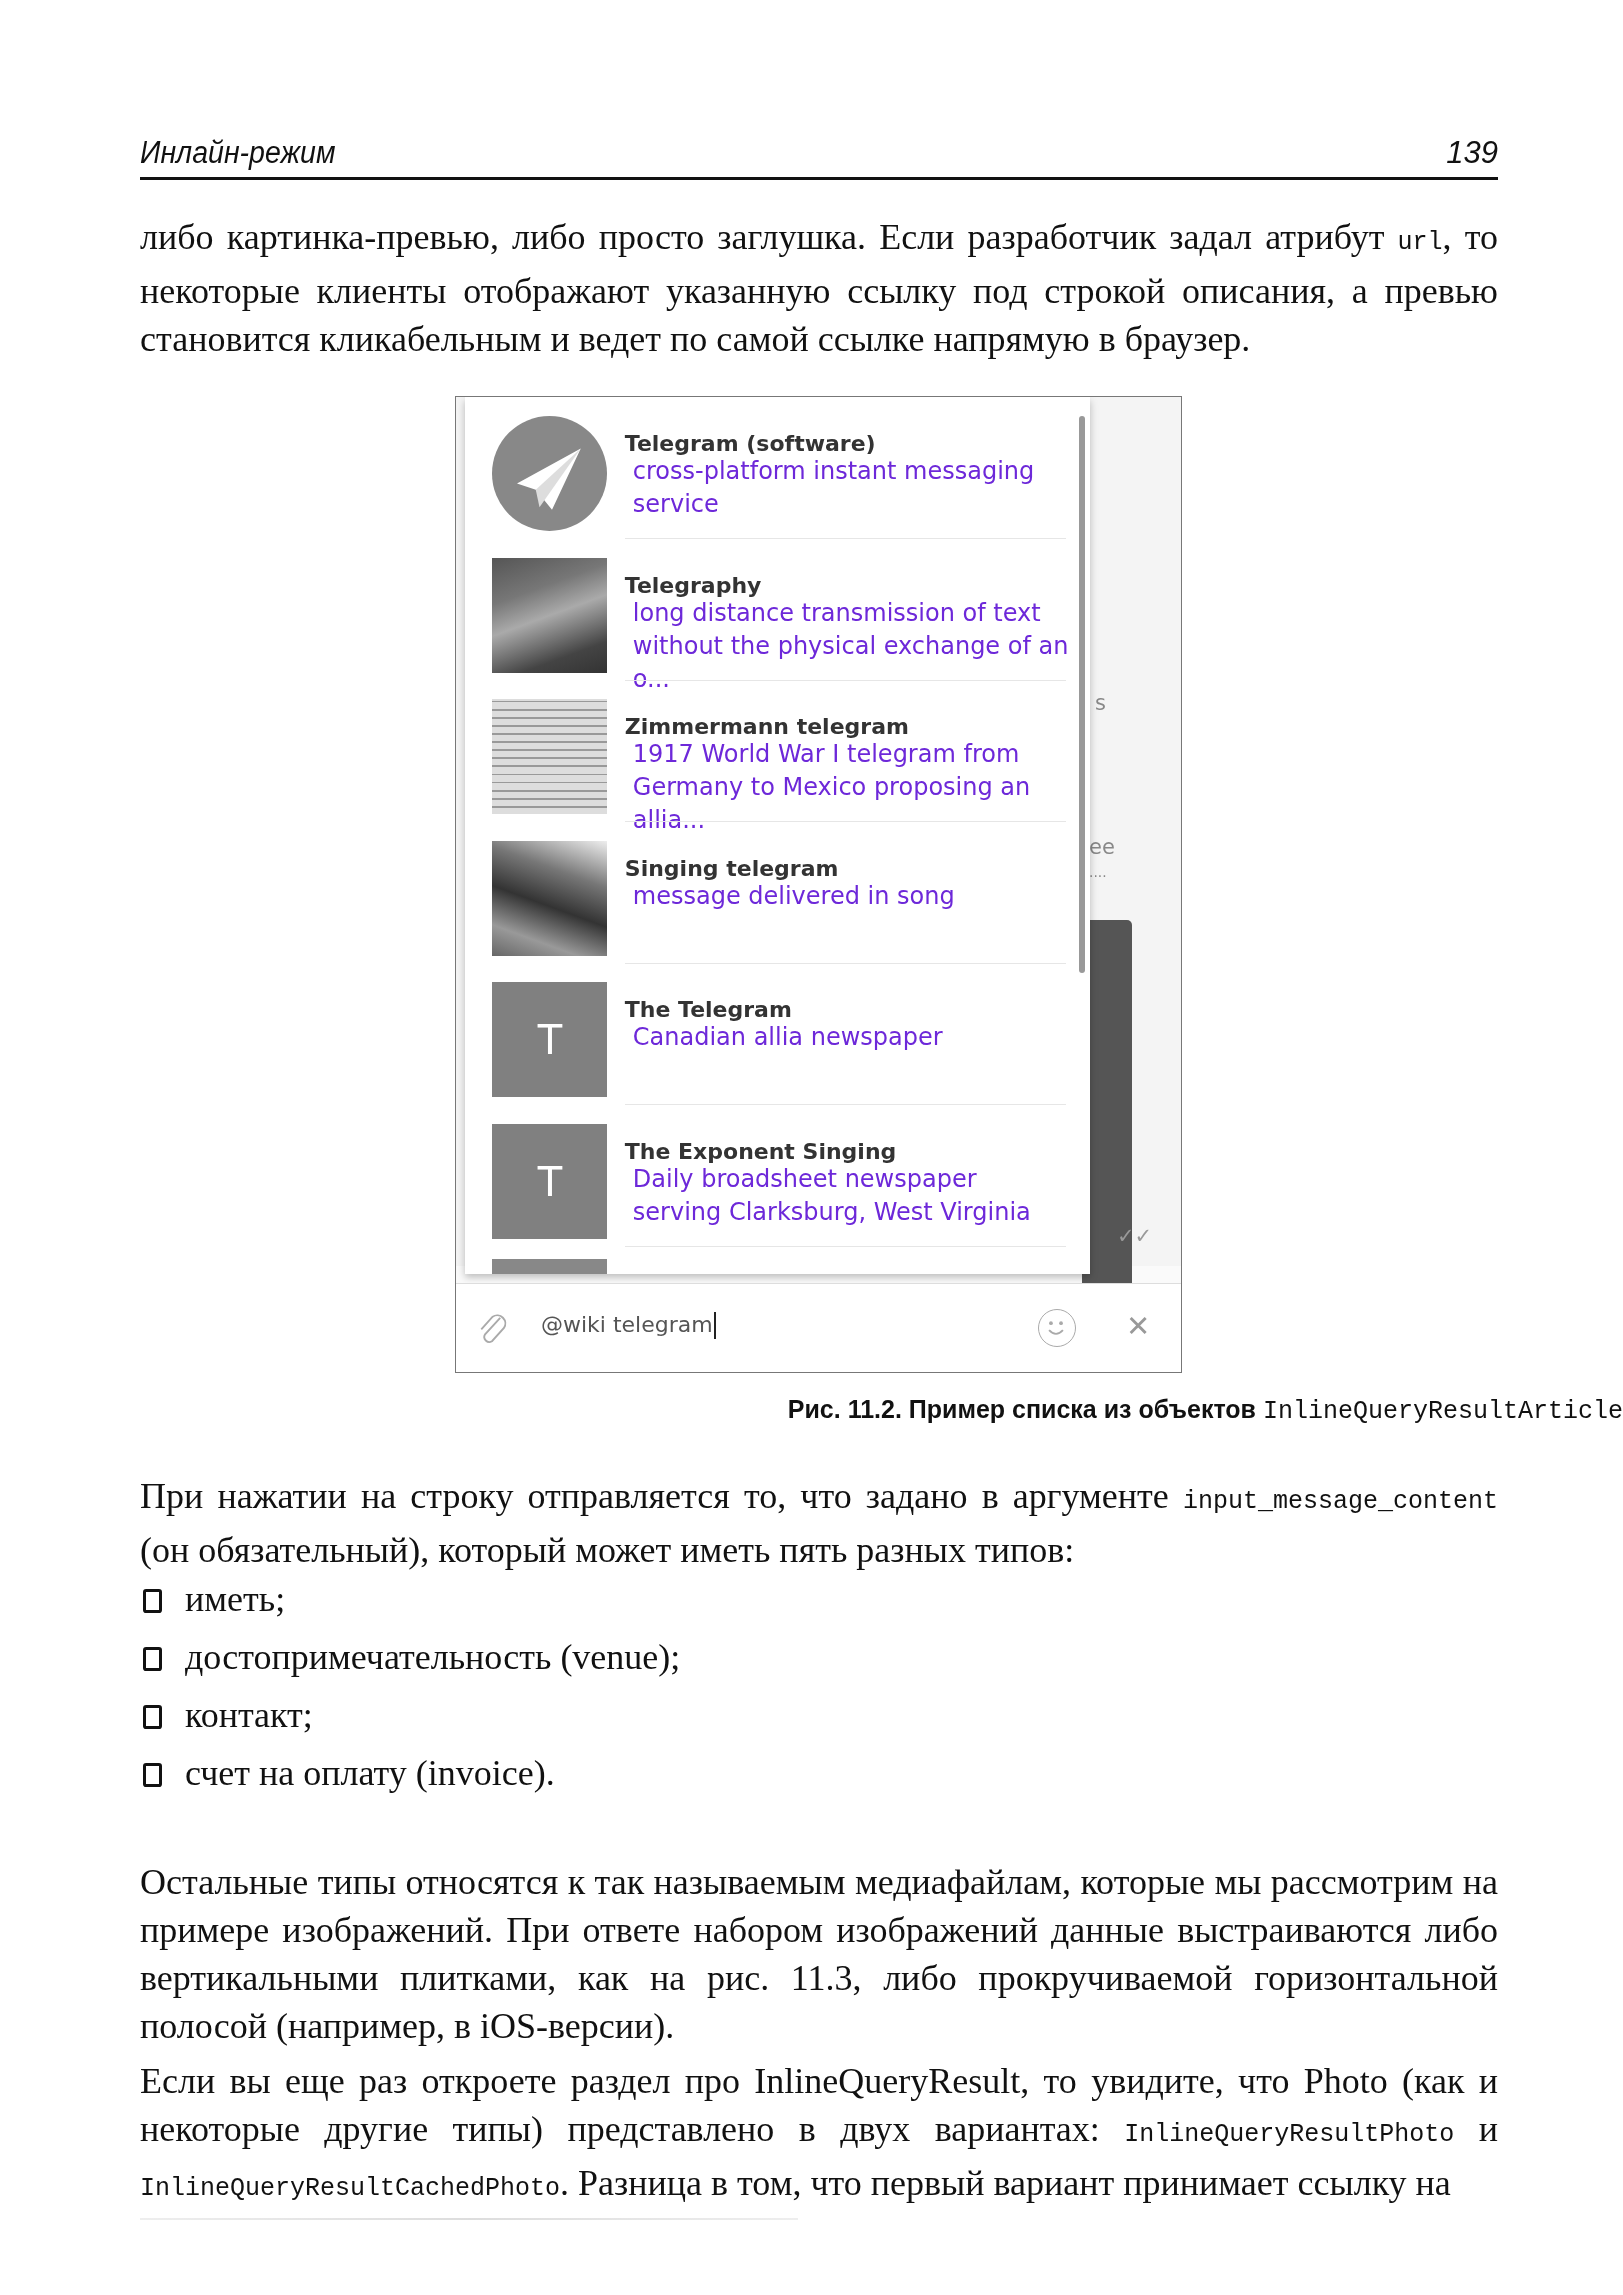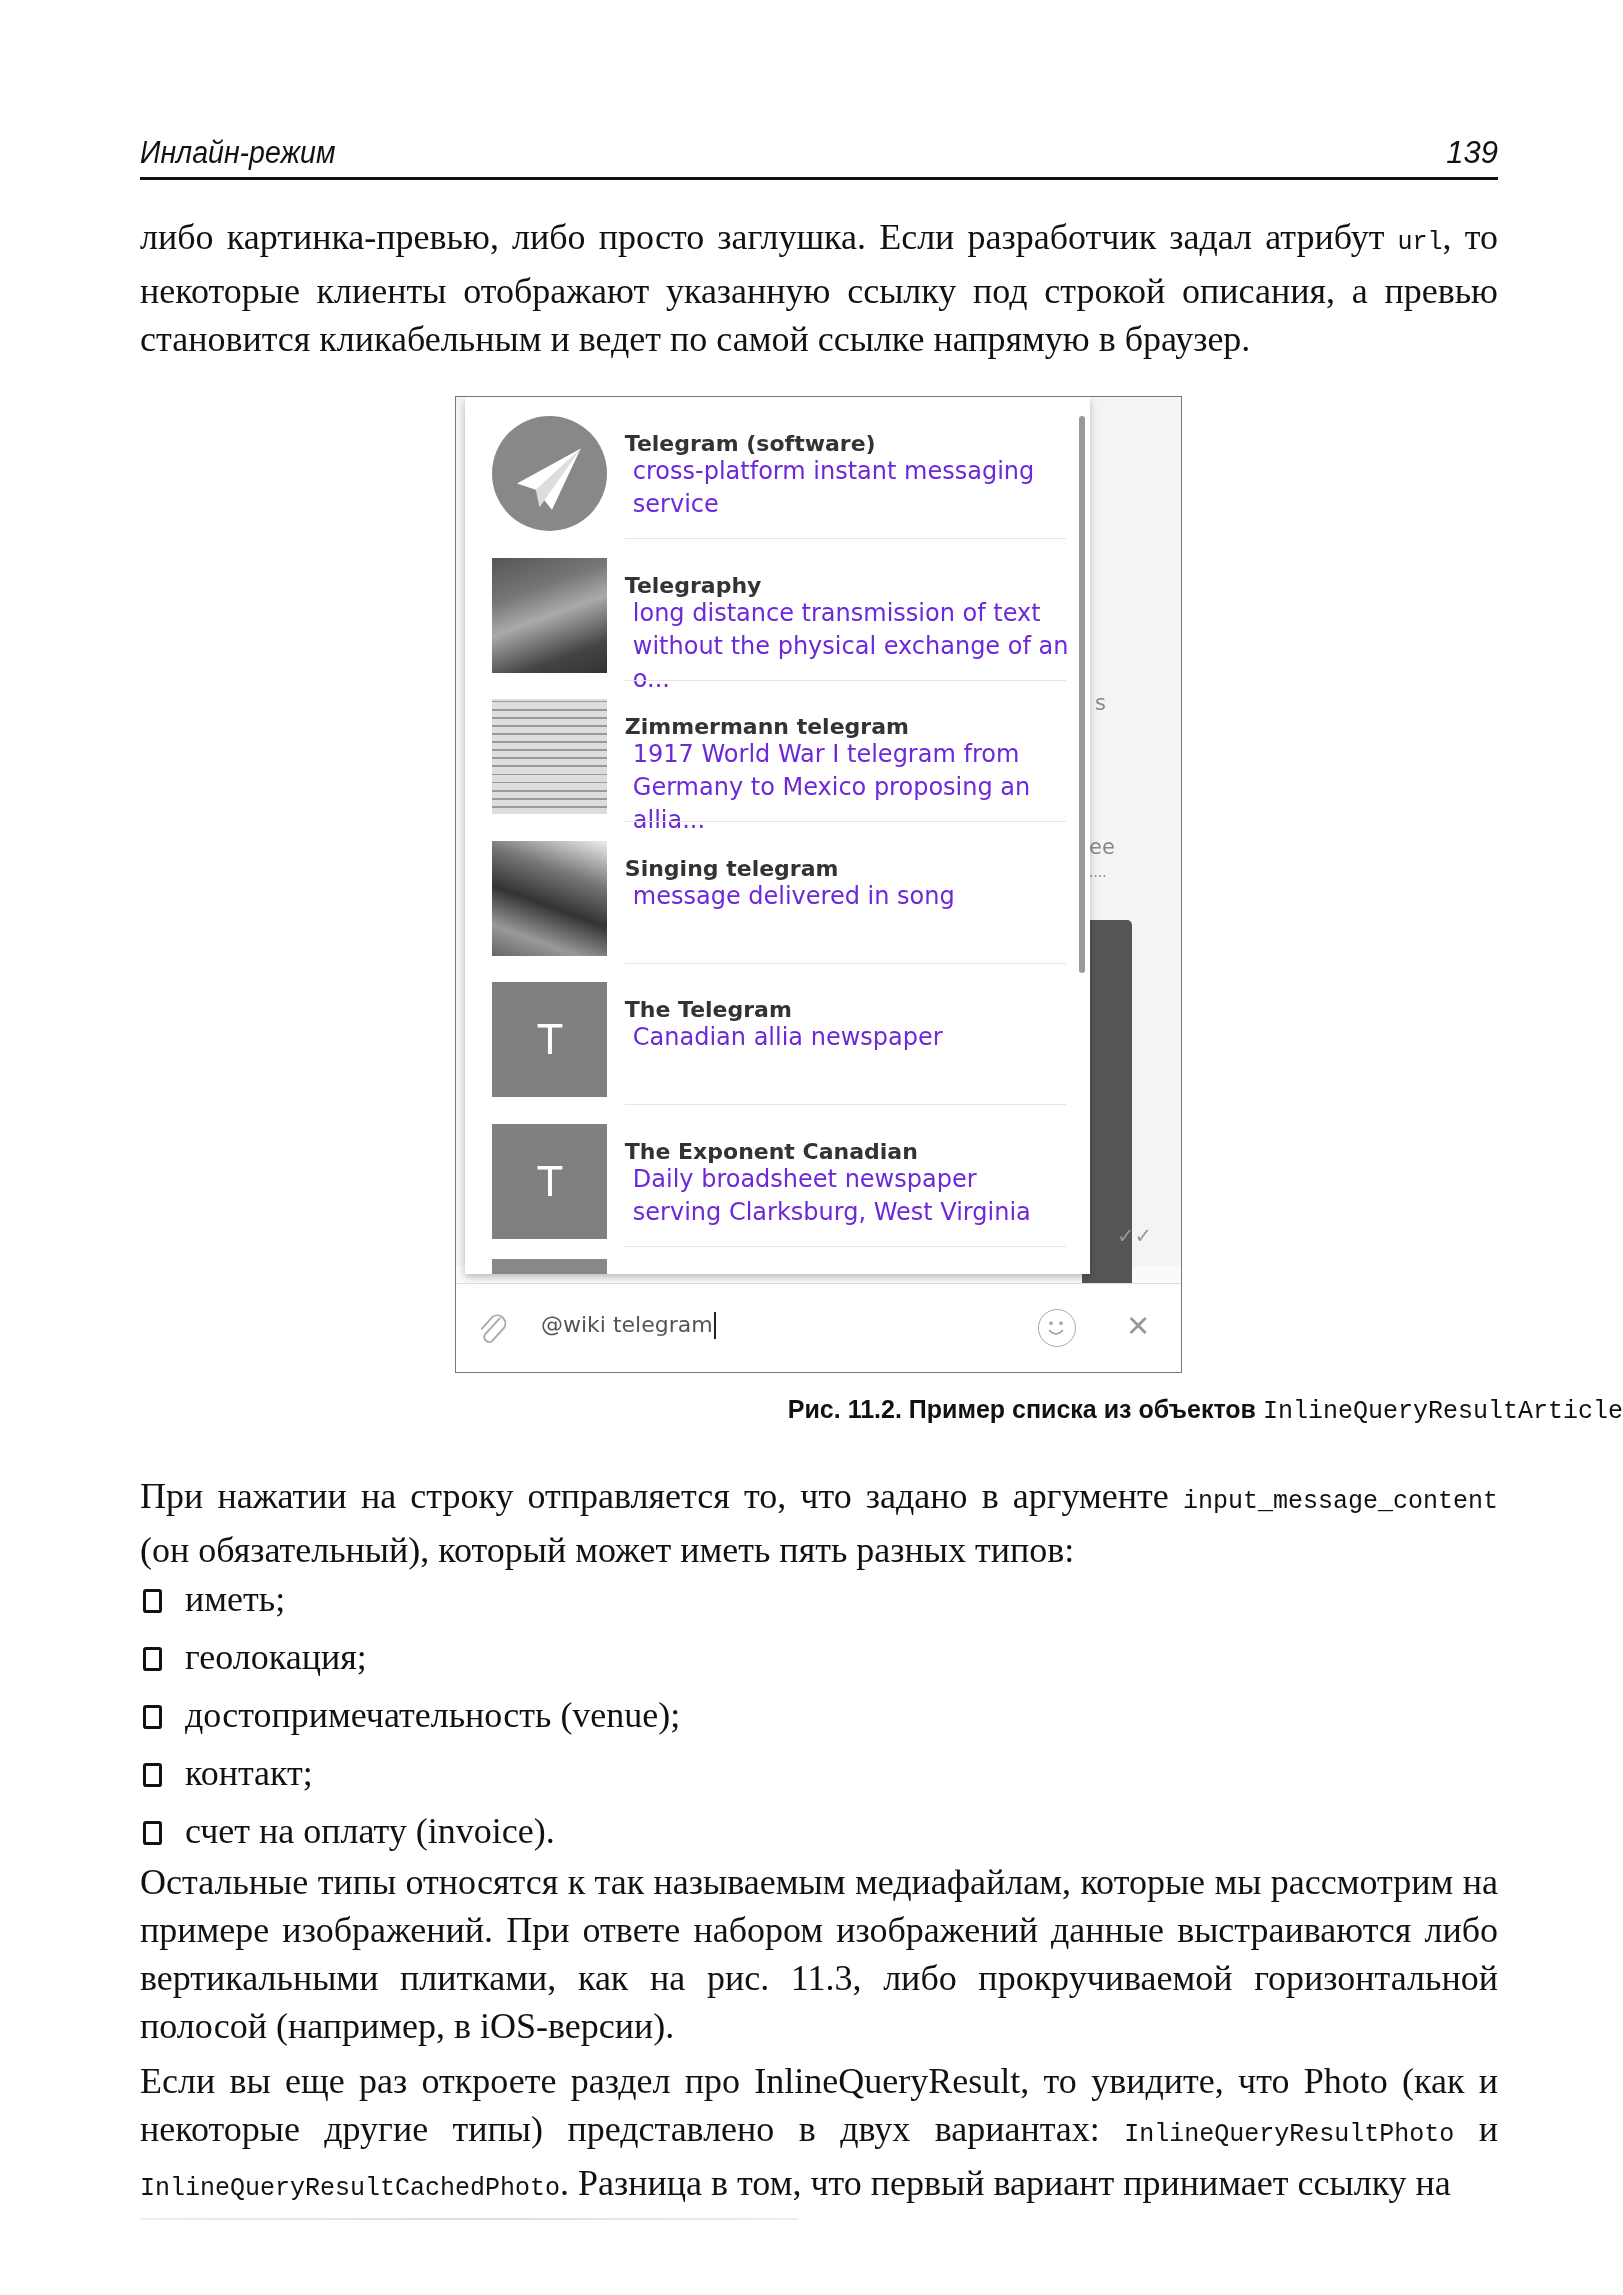--- a/index.html
+++ b/index.html
@@ -97,21 +97,21 @@
       <div class="r-sep"></div>
     </div>
     <div class="result" style="top:566px;">
       <div class="thumb letter">T</div>
       <div class="r-title">The Telegram</div>
       <div class="r-desc">Canadian allia newspaper</div>
       <div class="r-sep"></div>
     </div>
     <div class="result" style="top:708px;">
       <div class="thumb letter">T</div>
-      <div class="r-title">The Exponent Canadian</div>
+      <div class="r-title">The Exponent Singing</div>
       <div class="r-desc">Daily broadsheet newspaper serving Clarksburg, West Virginia</div>
       <div class="r-sep"></div>
     </div>
     <div class="result" style="top:849px;">
       <div class="thumb" style="top:12.5px;"></div>
     </div>
     <div class="scrollbar"></div>
   </div>
 
   <div class="input-bar">
@@ -133,21 +133,20 @@
 <div class="caption">
   <span>Рис. 11.2. Пример списка из объектов </span><span class="mono">InlineQueryResultArticle</span>
 </div>
 
 <div class="para p2">
   <span>При нажатии на строку отправляется то, что задано в аргументе </span><code>input_message_content</code><span> (он обязательный), который может иметь пять разных типов:</span>
 </div>
 
 <ul class="bullets">
   <li><span class="bullet-box"></span><span>иметь;</span></li>
-  <li><span class="bullet-box"></span><span>геолокация;</span></li>
   <li><span class="bullet-box"></span><span>достопримечательность (venue);</span></li>
   <li><span class="bullet-box"></span><span>контакт;</span></li>
   <li><span class="bullet-box"></span><span>счет на оплату (invoice).</span></li>
 </ul>
 
 <div class="para p3">Остальные типы относятся к так называемым медиафайлам, которые мы рассмотрим на примере изображений. При ответе набором изображений данные выстраиваются либо вертикальными плитками, как на рис. 11.3, либо прокручиваемой горизонтальной полосой (например, в iOS-версии).</div>
 
 <div class="para p4">
   <span>Если вы еще раз откроете раздел про InlineQueryResult, то увидите, что Photo (как и некоторые другие типы) представлено в двух вариантах: </span><code>InlineQueryResultPhoto</code><span> и </span><code>InlineQueryResultCachedPhoto</code><span>. Разница в том, что первый вариант принимает ссылку на</span>
 </div>

